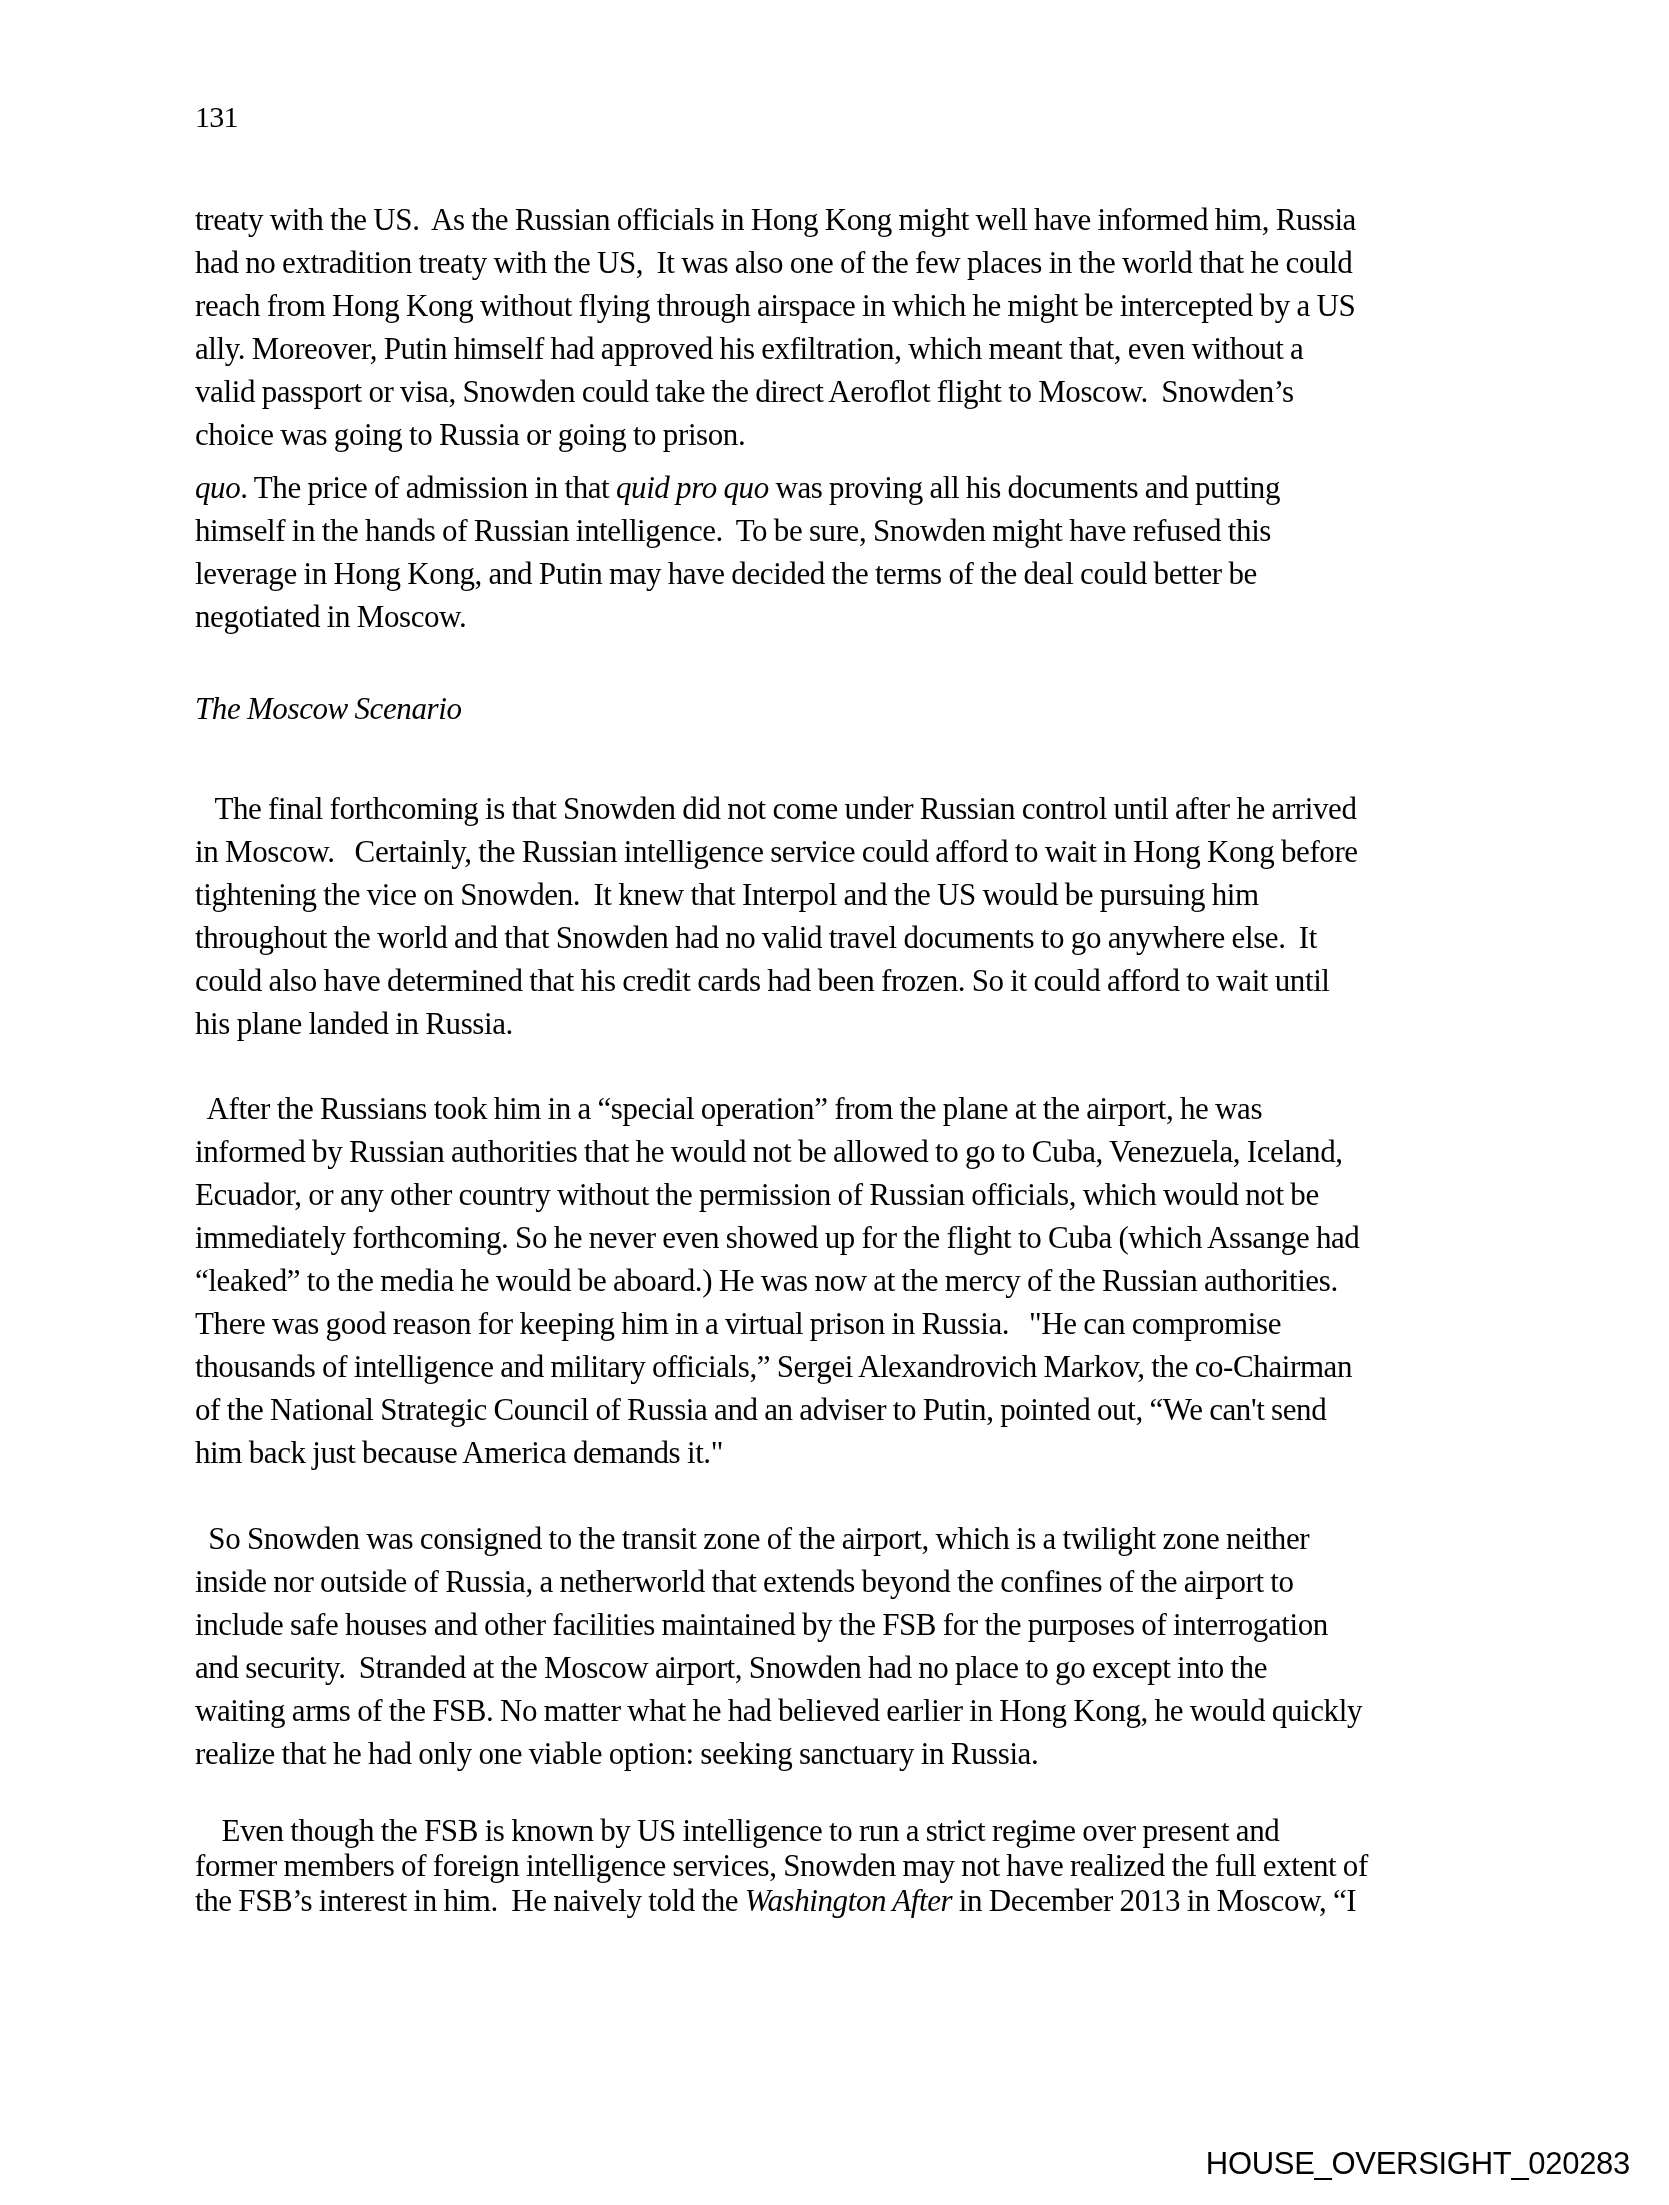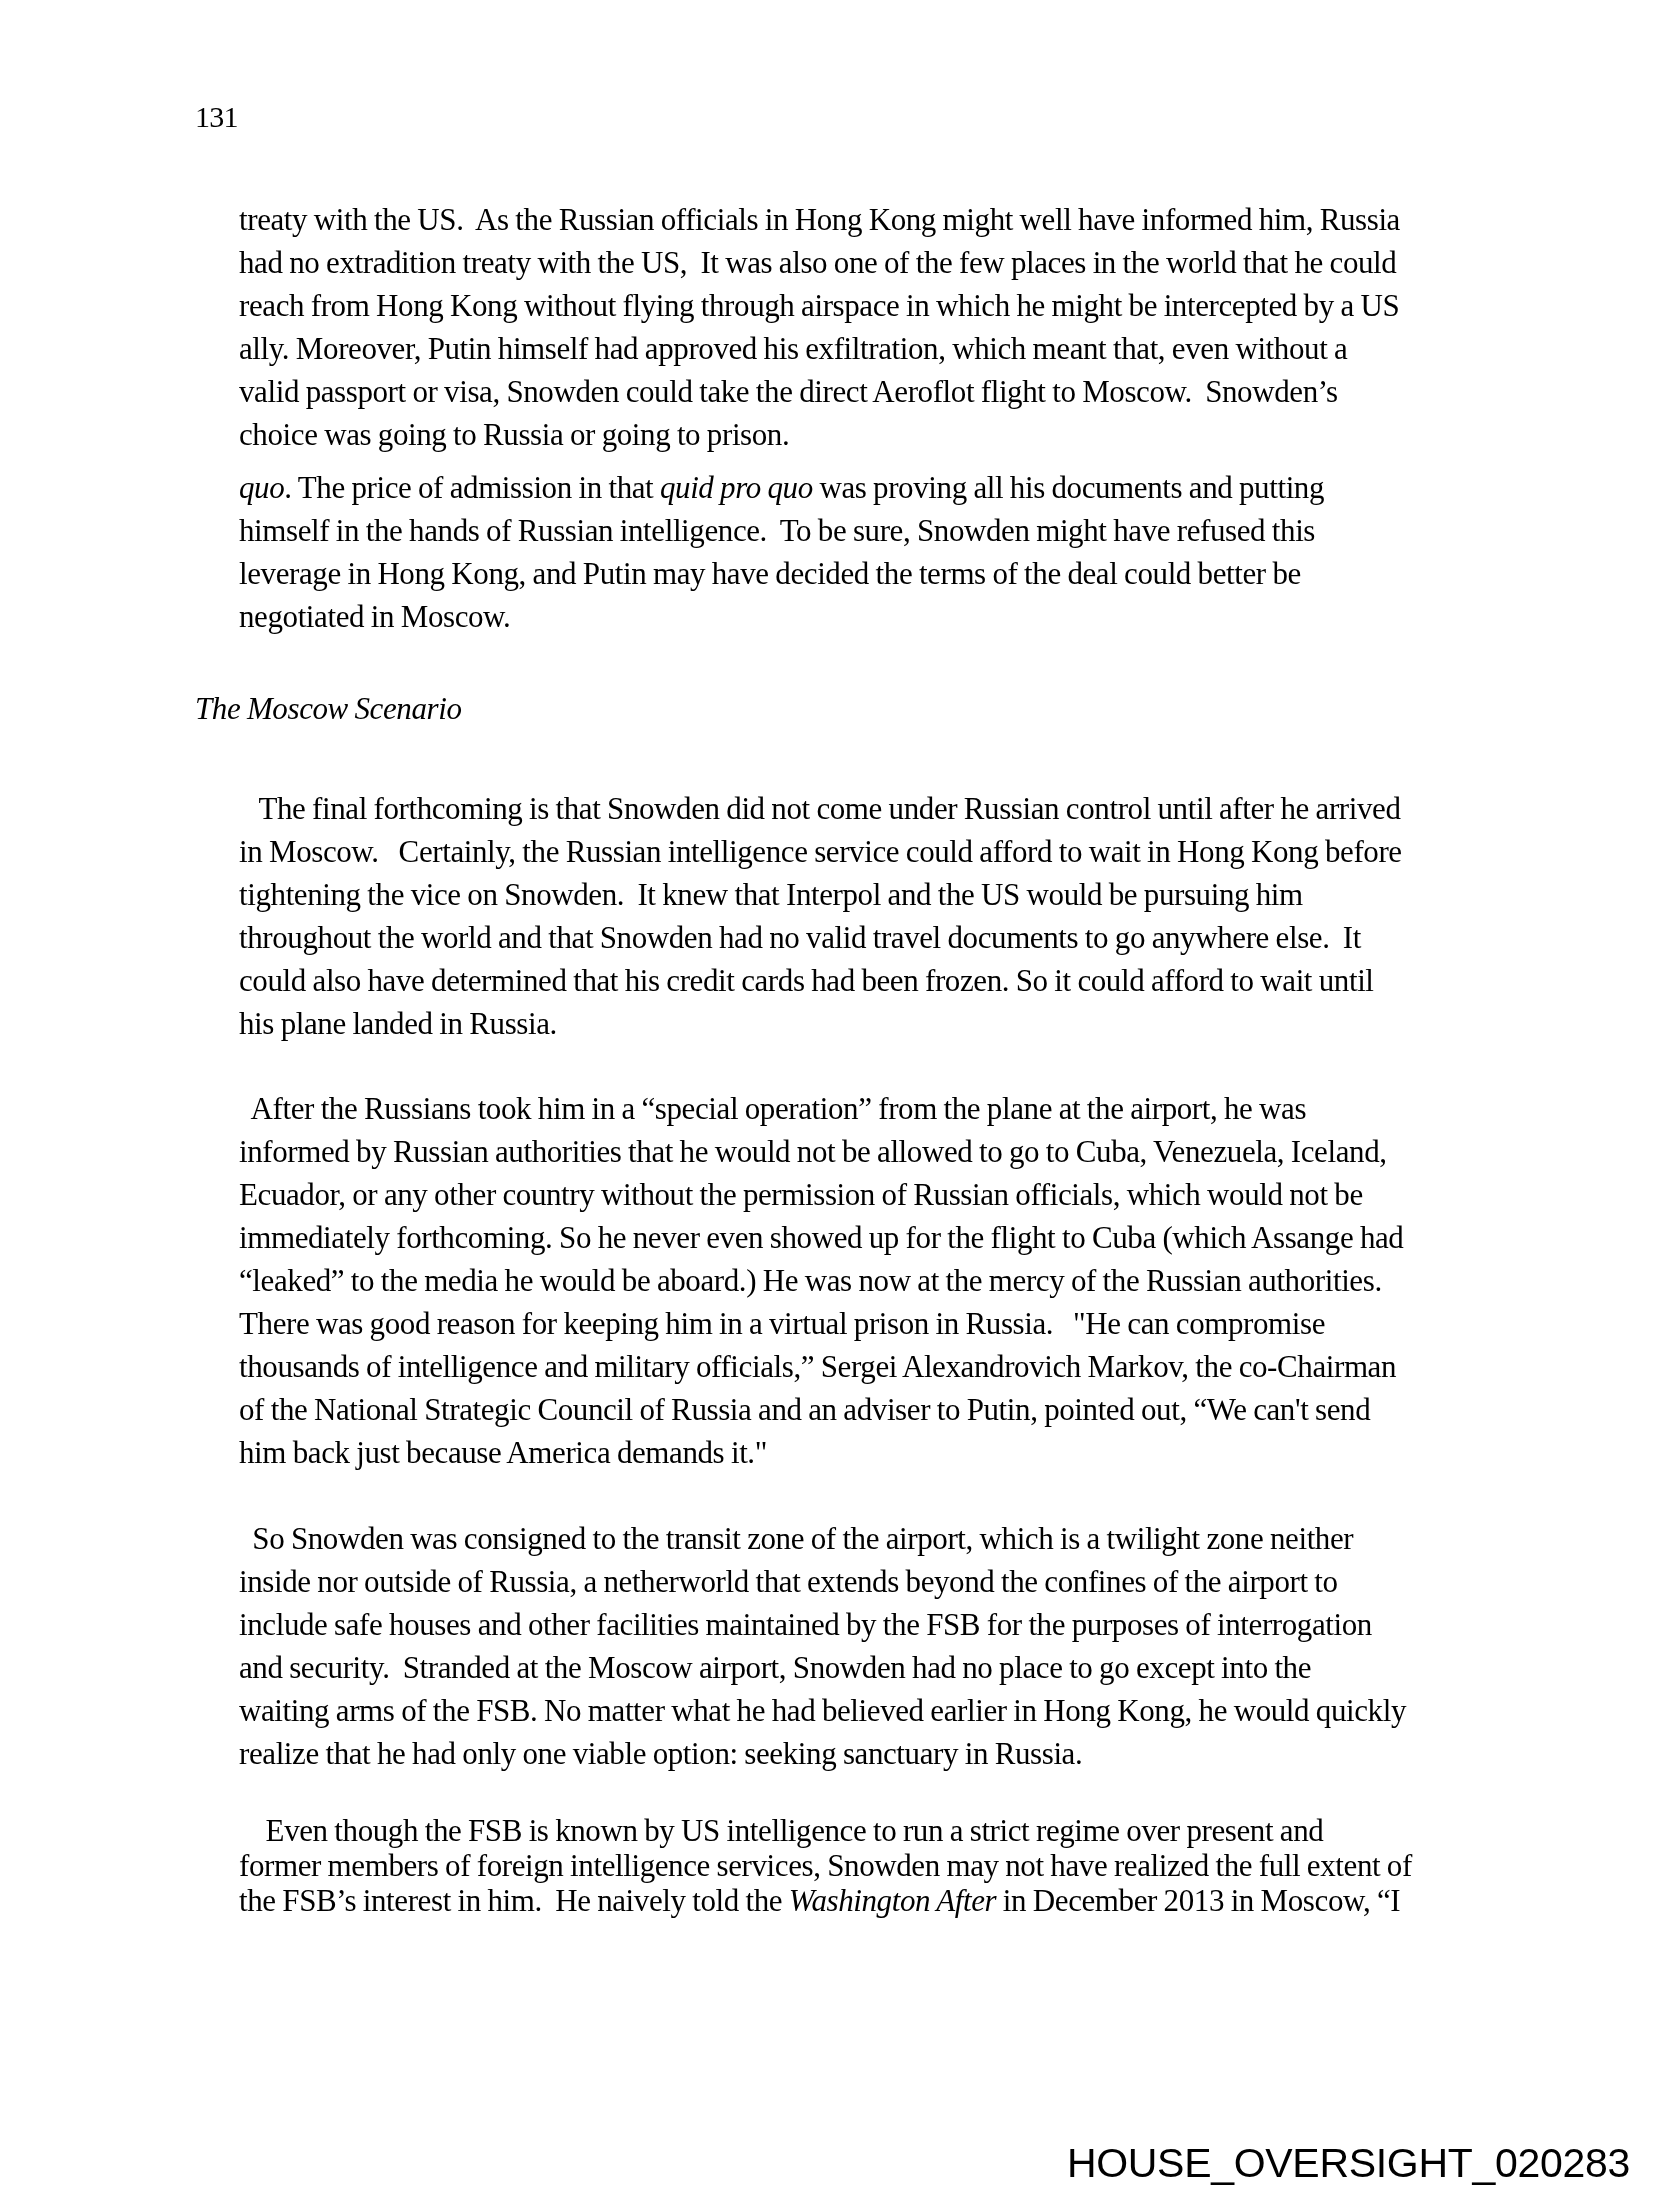--- a/index.html
+++ b/index.html
@@ -29,38 +29,37 @@
       width: 1309px;
       font-size: 31px;
       letter-spacing: -0.4px;
       word-spacing: -0.7px;
     }
     .line {
       display: block;
       white-space: pre;
       height: 43px;
       line-height: 43px;
-      margin-left: 44px;
     }
     .tight .line {
       height: 35px;
       line-height: 35px;
     }
     .heading {
       font-style: italic;
       white-space: pre;
       line-height: 43px;
     }
     em, .it { font-style: italic; }
     .footer-id {
       position: absolute;
       right: 39px;
       top: 2144px;
       font-family: "Liberation Sans", "DejaVu Sans", sans-serif;
-      font-size: 41px;
+      font-size: 31px;
       letter-spacing: -0.3px;
       line-height: 39px;
     }
   </style>
 </head>
 <body>
 
 <div class="page-number">131</div>
 
 <div class="body-text" style="top:198px;">

